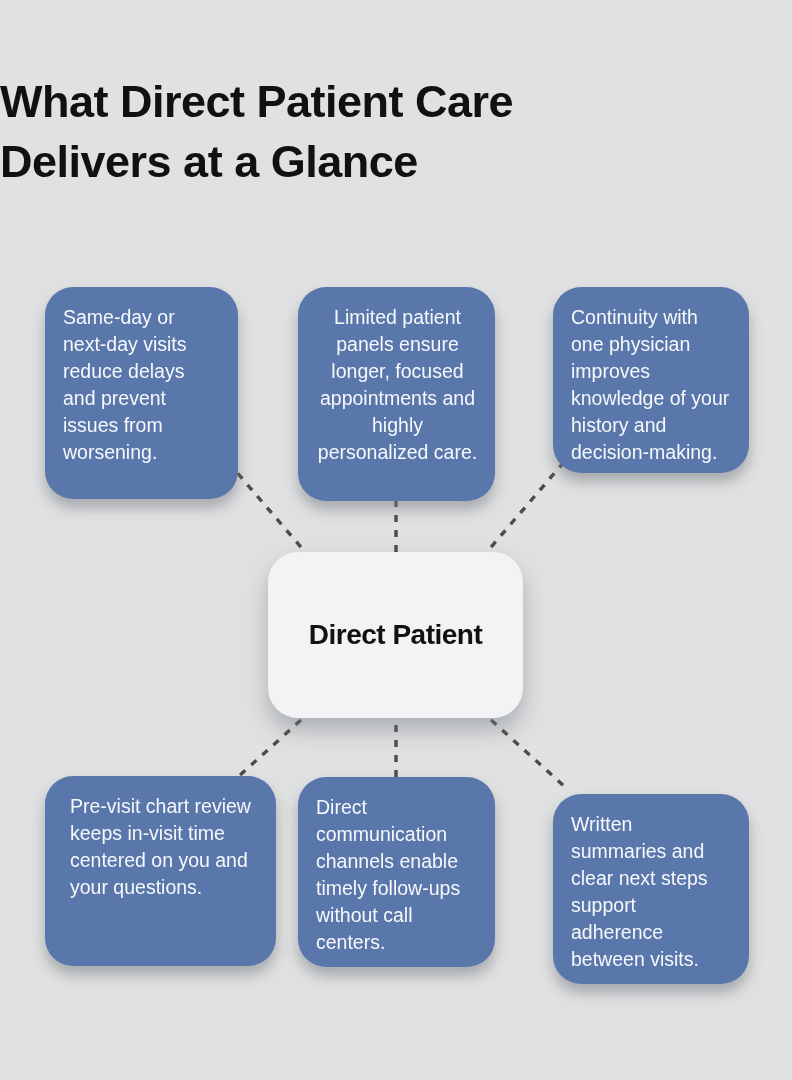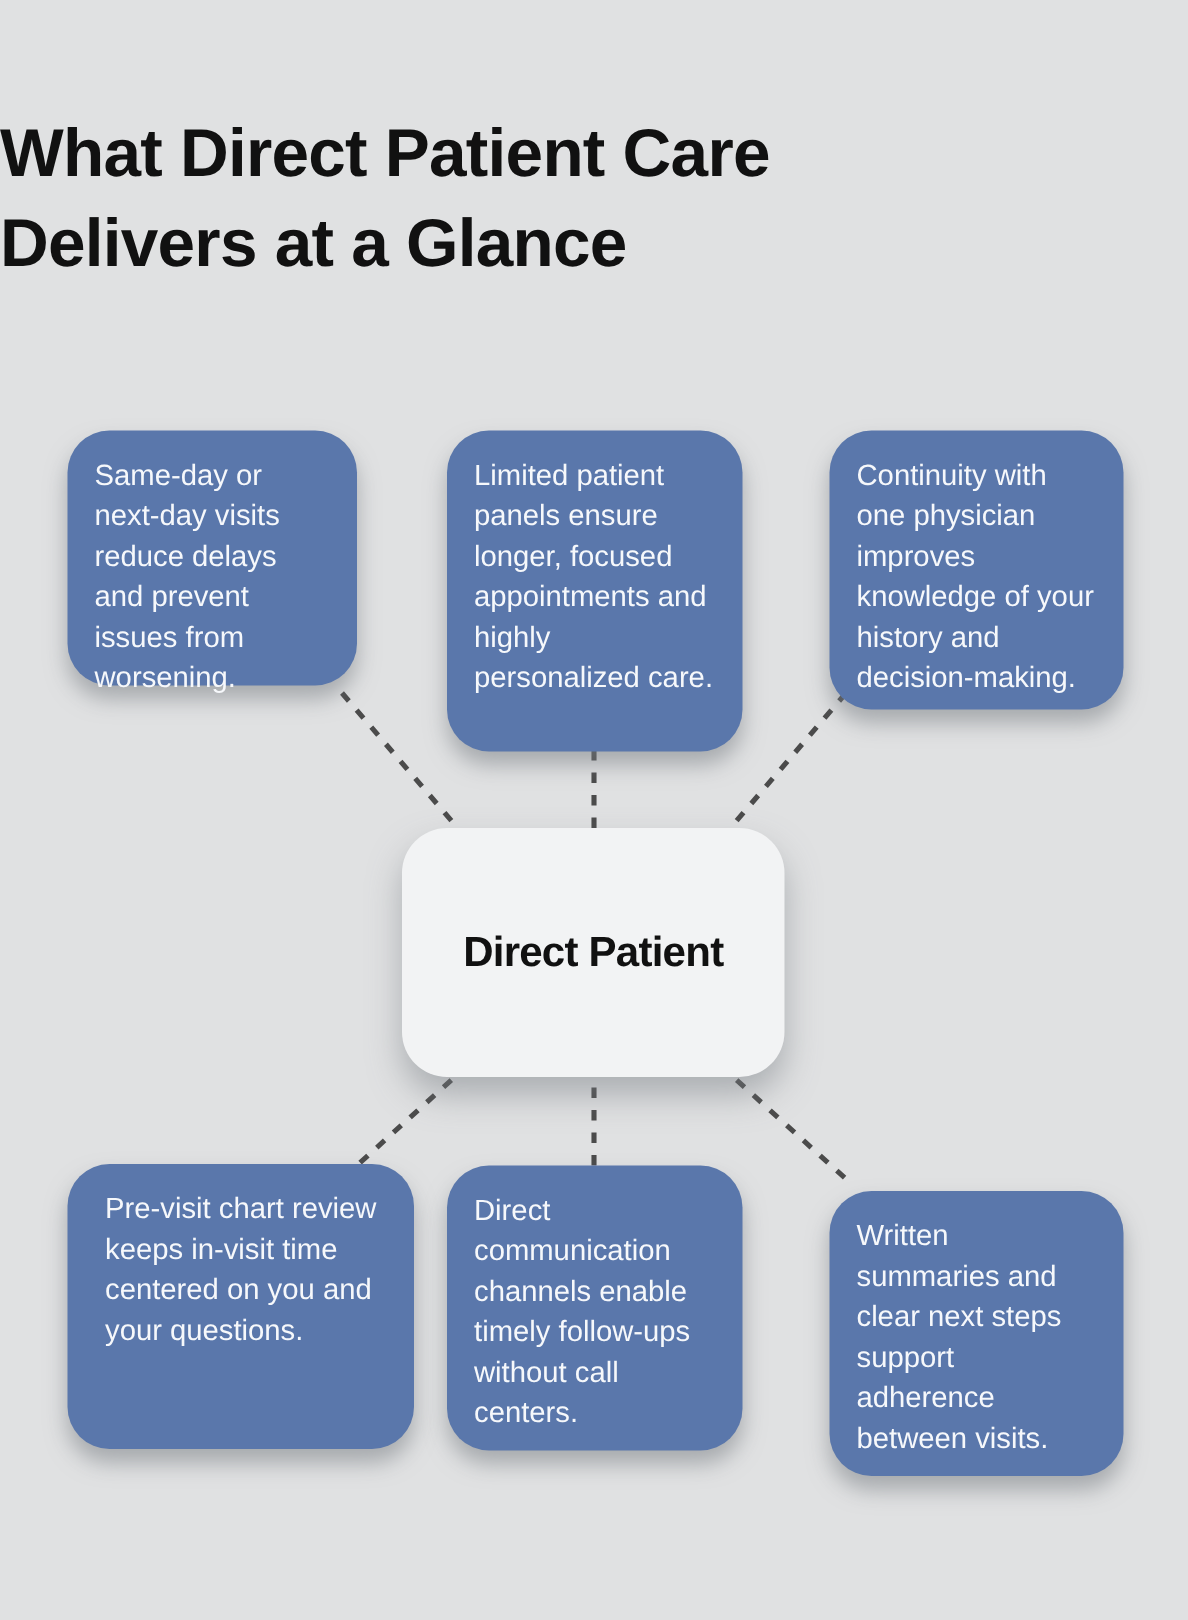--- a/index.html
+++ b/index.html
@@ -45,22 +45,22 @@
     z-index: 1;
     background: #5a77ab;
     border-radius: 28px;
     box-shadow: 0 9px 14px rgba(120, 125, 132, 0.55);
     color: #f6f8fb;
     font-size: 19.5px;
     line-height: 27px;
     padding: 17px 16px 14px 18px;
     box-sizing: border-box;
   }
-  .node-top-left      { left: 45px;  top: 287px; width: 193px; height: 170px; }
-  .node-top-middle    { left: 298px; top: 287px; width: 197px; height: 214px; }
+  .node-top-left      { left: 45px;  top: 287px; width: 193px; height: 212px; }
+  .node-top-middle    { left: 298px; top: 287px; width: 197px; height: 214px; text-align: center; }
   .node-top-right     { left: 553px; top: 287px; width: 196px; height: 186px; }
   .node-bottom-left   { left: 45px;  top: 776px; width: 231px; height: 190px; padding-left: 25px; }
   .node-bottom-middle { left: 298px; top: 777px; width: 197px; height: 190px; }
   .node-bottom-right  { left: 553px; top: 778px; width: 196px; height: 190px; margin-top: 16px; }
   .hub {
     position: absolute;
     z-index: 1;
     left: 268px;
     top: 552px;
     width: 255px;

